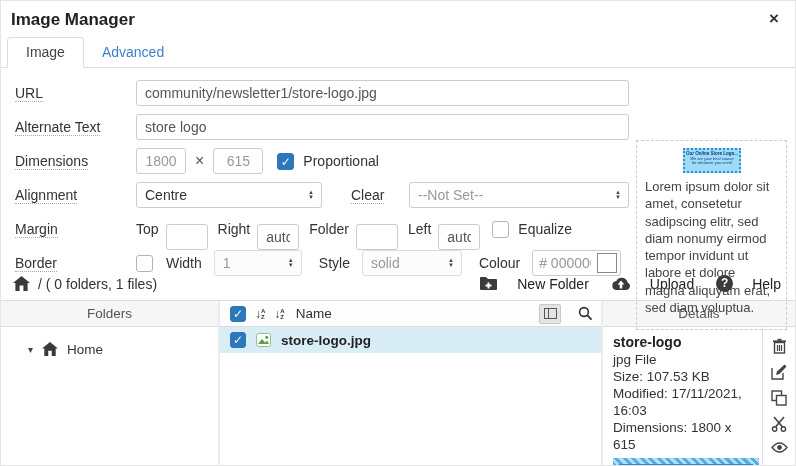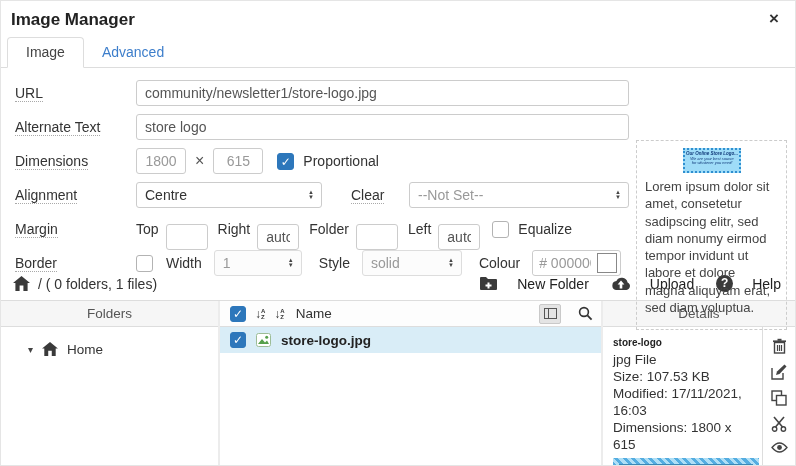--- a/index.html
+++ b/index.html
@@ -67,21 +67,21 @@
   .name-h-label { margin-left:2px; }
   .cols-btn { margin-left:auto; width:22px; height:20px; background:#e4e4e4; border:1px solid #c9c9c9; border-radius:2px; display:flex; align-items:center; justify-content:center; cursor:pointer; }
   .search-btn { margin-left:8px; cursor:pointer; display:flex; align-items:center; }
   .folders-body { padding-top:9px; }
   .tree-row { display:flex; align-items:center; gap:9px; padding-left:27px; height:26px; cursor:pointer; }
   .caret { font-size:10px; color:#444; }
   .file-row { height:26px; display:flex; align-items:center; gap:10px; padding-left:10px; background:#d9edf7; cursor:pointer; }
   .file-name { font-weight:bold; color:#222;text-align:right; }
   .details-body { flex:1; display:flex; }
   .details-content { flex:1; padding:7px 6px 0 10px; overflow:hidden; }
-  .d-title { font-weight:bold; font-size:10px; line-height:17px; color:#222; }
+  .d-title { font-weight:bold; font-size:14px; line-height:17px; color:#222; }
   .d-line { line-height:17px; color:#333; }
   .thumb-big { margin-top:5px; width:146px; height:46px; background:#6cc4ee; background-image:repeating-linear-gradient(45deg, rgba(255,255,255,0.45) 0 3px, rgba(40,130,200,0.35) 3px 6px); padding:6px; }
   .thumb-big-inner { width:100%; height:100%; background:#d8f1fd; border:1px solid #3a87b7; text-align:center; color:#123a7a; font-style:italic; font-weight:bold; padding-top:1px; }
   .icon-strip { width:33px; border-left:1px solid #ddd; display:flex; flex-direction:column; align-items:center; padding-top:11px; gap:10px; }
   .strip-ic { cursor:pointer; display:flex; }
   svg { display:block; }
 </style>
 </head>
 <body>
 

